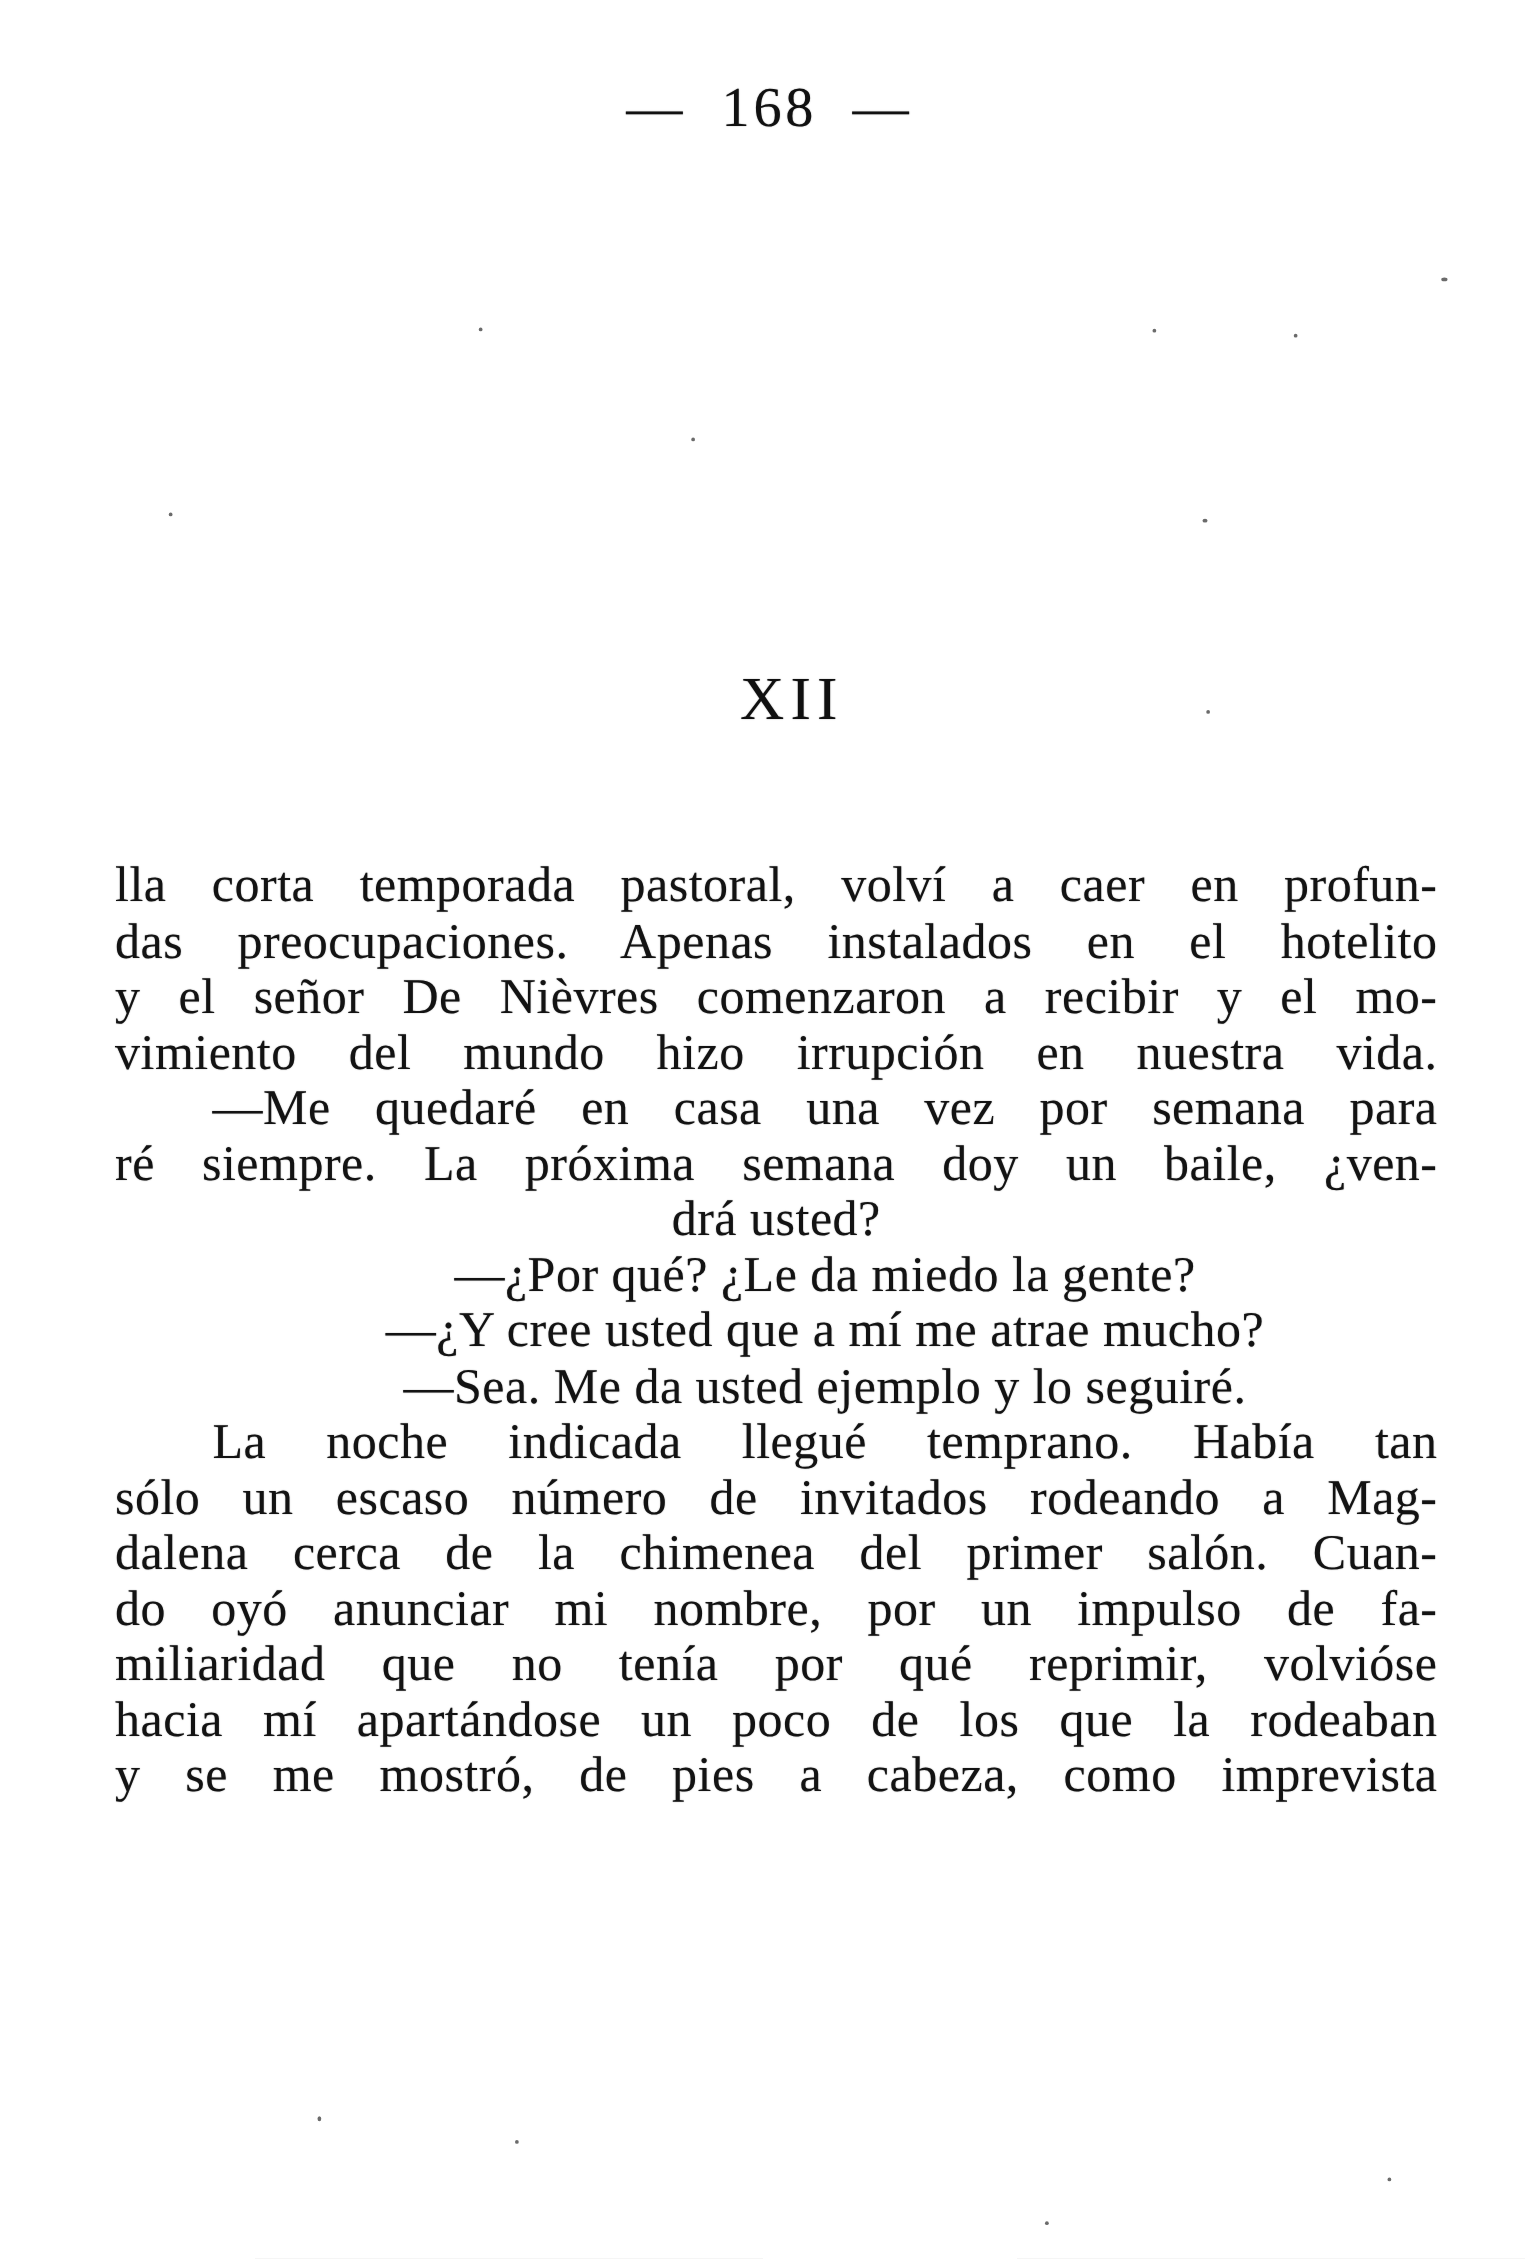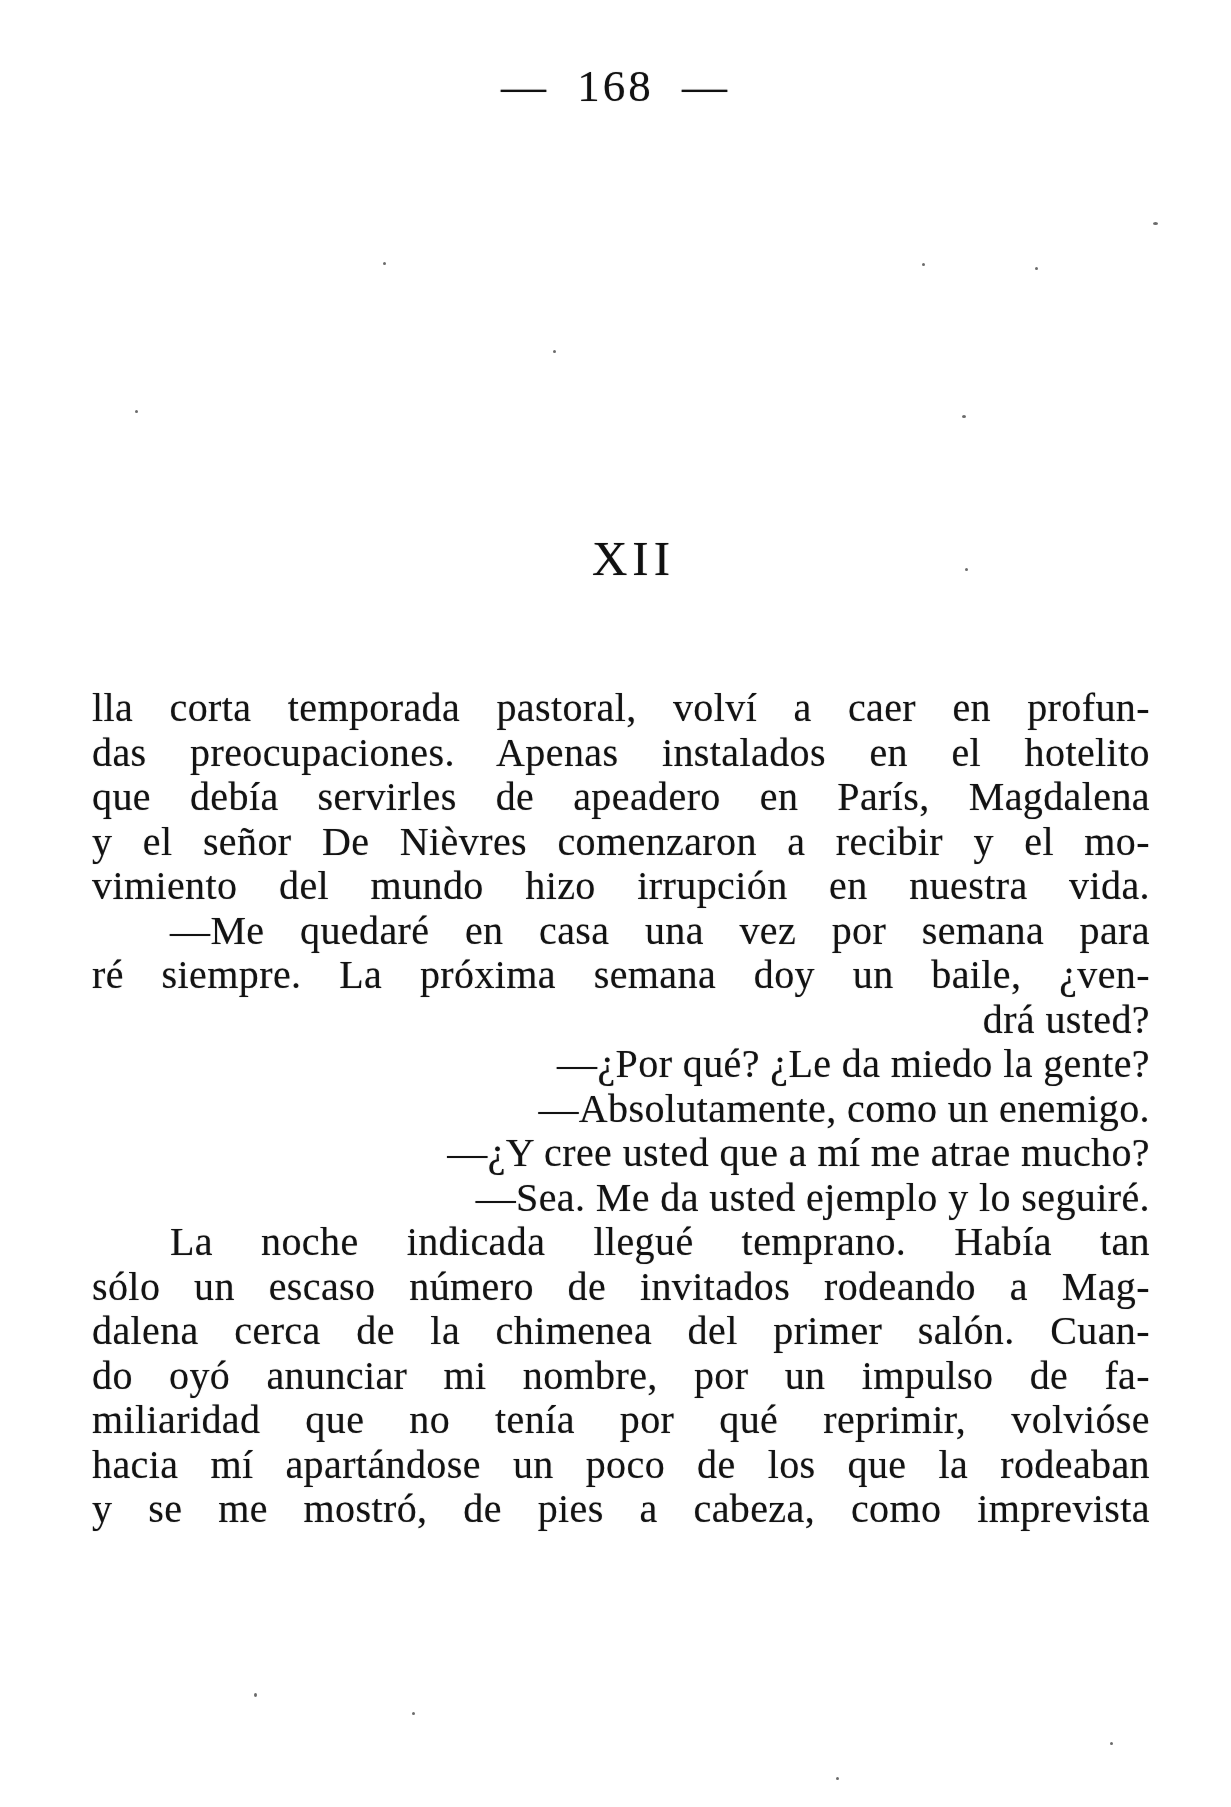--- a/index.html
+++ b/index.html
@@ -45,21 +45,21 @@
     position: absolute;
     top: 686px;
     left: 92px;
     width: 1058px;
     font-size: 40px;
     line-height: 44.5px;
     letter-spacing: 0.4px;
     text-shadow: 0 0 1px rgba(0,0,0,0.45);
   }
   .ln {
-    text-align: right;
+    text-align: center;
     text-align-last: auto;
     white-space: normal;
   }
   .ln.j {
     text-align: justify;
     text-align-last: justify;
   }
   .ln.ind {
     text-indent: 78px;
   }
@@ -75,28 +75,26 @@
 
 <div class="page">
 
   <div class="page-number">— 168 —</div>
 
   <div class="chapter-heading">XII</div>
 
   <div class="text-block">
     <div class="ln j">lla corta temporada pastoral, volví a caer en profun-</div>
     <div class="ln j">das preocupaciones. Apenas instalados en el hotelito</div>
-    <div class="ln j">que debía servirles de apeadero en París, Magdalena</div>
     <div class="ln j">y el señor De Nièvres comenzaron a recibir y el mo-</div>
     <div class="ln j">vimiento del mundo hizo irrupción en nuestra vida.</div>
     <div class="ln j ind">—Me quedaré en casa una vez por semana para</div>
     <div class="ln j">ré siempre. La próxima semana doy un baile, ¿ven-</div>
     <div class="ln">drá usted?</div>
     <div class="ln ind">—¿Por qué? ¿Le da miedo la gente?</div>
-    <div class="ln ind">—Absolutamente, como un enemigo.</div>
     <div class="ln ind">—¿Y cree usted que a mí me atrae mucho?</div>
     <div class="ln ind">—Sea. Me da usted ejemplo y lo seguiré.</div>
     <div class="ln j ind">La noche indicada llegué temprano. Había tan</div>
     <div class="ln j">sólo un escaso número de invitados rodeando a Mag-</div>
     <div class="ln j">dalena cerca de la chimenea del primer salón. Cuan-</div>
     <div class="ln j">do oyó anunciar mi nombre, por un impulso de fa-</div>
     <div class="ln j">miliaridad que no tenía por qué reprimir, volvióse</div>
     <div class="ln j">hacia mí apartándose un poco de los que la rodeaban</div>
     <div class="ln j">y se me mostró, de pies a cabeza, como imprevista</div>
   </div>

